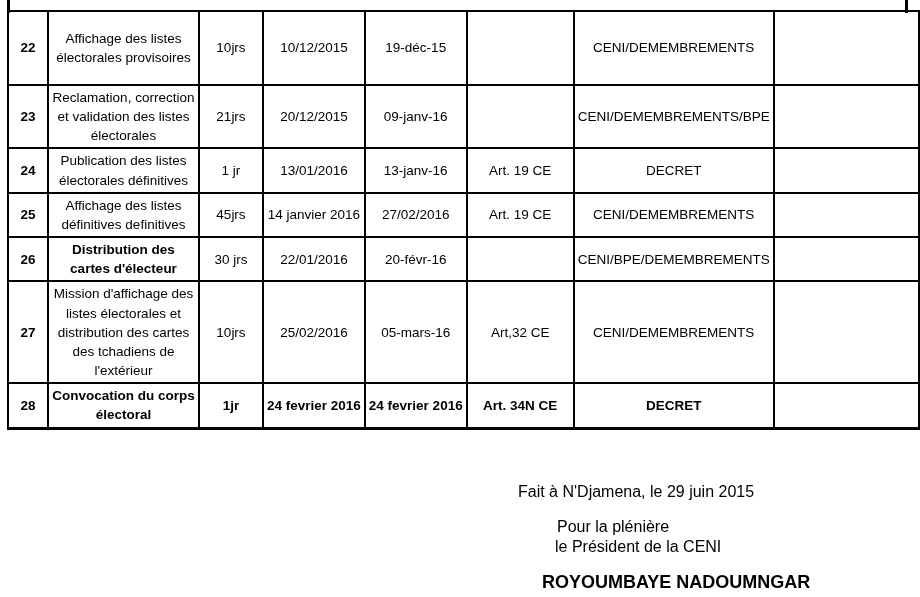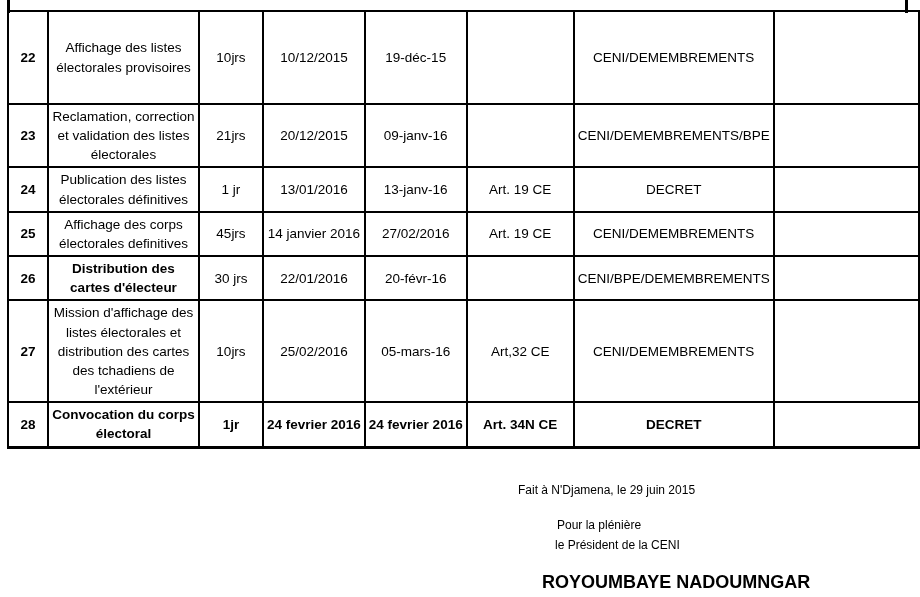--- a/index.html
+++ b/index.html
@@ -52,39 +52,39 @@
     white-space: nowrap;
   }
   td.remark-cell {
     border-right-width: 3px;
   }
   td.bold-cell { font-weight: bold; border-radius: 7px; }
   tr.row-bold td { font-weight: bold; }
   
   td.no-top { border-top: hidden; }
   
-  table.calendar tr:nth-child(1) { height: 93px; margin-left: 30px; }
+  table.calendar tr:nth-child(1) { height: 74px; margin-left: 30px; }
   table.calendar tr:nth-child(2) { height: 58px; }
   table.calendar tr:nth-child(3) { height: 42px; }
   table.calendar tr:nth-child(4) { height: 44px; }
   table.calendar tr:nth-child(5) { height: 41px; }
   table.calendar tr:nth-child(6) { height: 79px; }
   table.calendar tr:nth-child(7) { height: 38px; }
   table.calendar tr:last-child td { border-bottom-width: 3px; }
   
   .border-stub {
     position: absolute;
     top: 0;
     width: 3px;
     height: 13px;
     background: #000;
   }
   .footer-line {
     position: absolute;
-    font-size: 12px;
+    font-size: 16px;
     white-space: nowrap;
   }
   .footer-place-date { left: 518px; top: 483px; }
   .footer-plenary    { left: 557px; top: 518px; }
   .footer-president  { left: 555px; top: 538px; }
   .footer-signature  { left: 542px; top: 572px; font-weight: bold; font-size: 18px; }
 </style>
 </head>
 <body>
 
@@ -130,21 +130,21 @@
           <td class="description-cell"> Publication des listes électorales définitives</td>
           <td class="duration-cell">1 jr</td>
           <td class="start-date-cell">13/01/2016</td>
           <td class="end-date-cell">13-janv-16</td>
           <td class="article-cell">Art. 19 CE</td>
           <td class="organization-cell">DECRET</td>
           <td class="remark-cell"></td>
         </tr>
         <tr>
           <td class="row-number-cell">25</td>
-          <td class="description-cell">Affichage des corps électorales definitives</td>
+          <td class="description-cell">Affichage des listes définitives definitives</td>
           <td class="duration-cell">45jrs</td>
           <td class="start-date-cell">14 janvier 2016</td>
           <td class="end-date-cell">27/02/2016</td>
           <td class="article-cell">Art. 19 CE</td>
           <td class="organization-cell">CENI/DEMEMBREMENTS</td>
           <td class="remark-cell"></td>
         </tr>
         <tr>
           <td class="row-number-cell">26</td>
           <td class="description-cell bold-cell">Distribution des cartes d'électeur</td>

